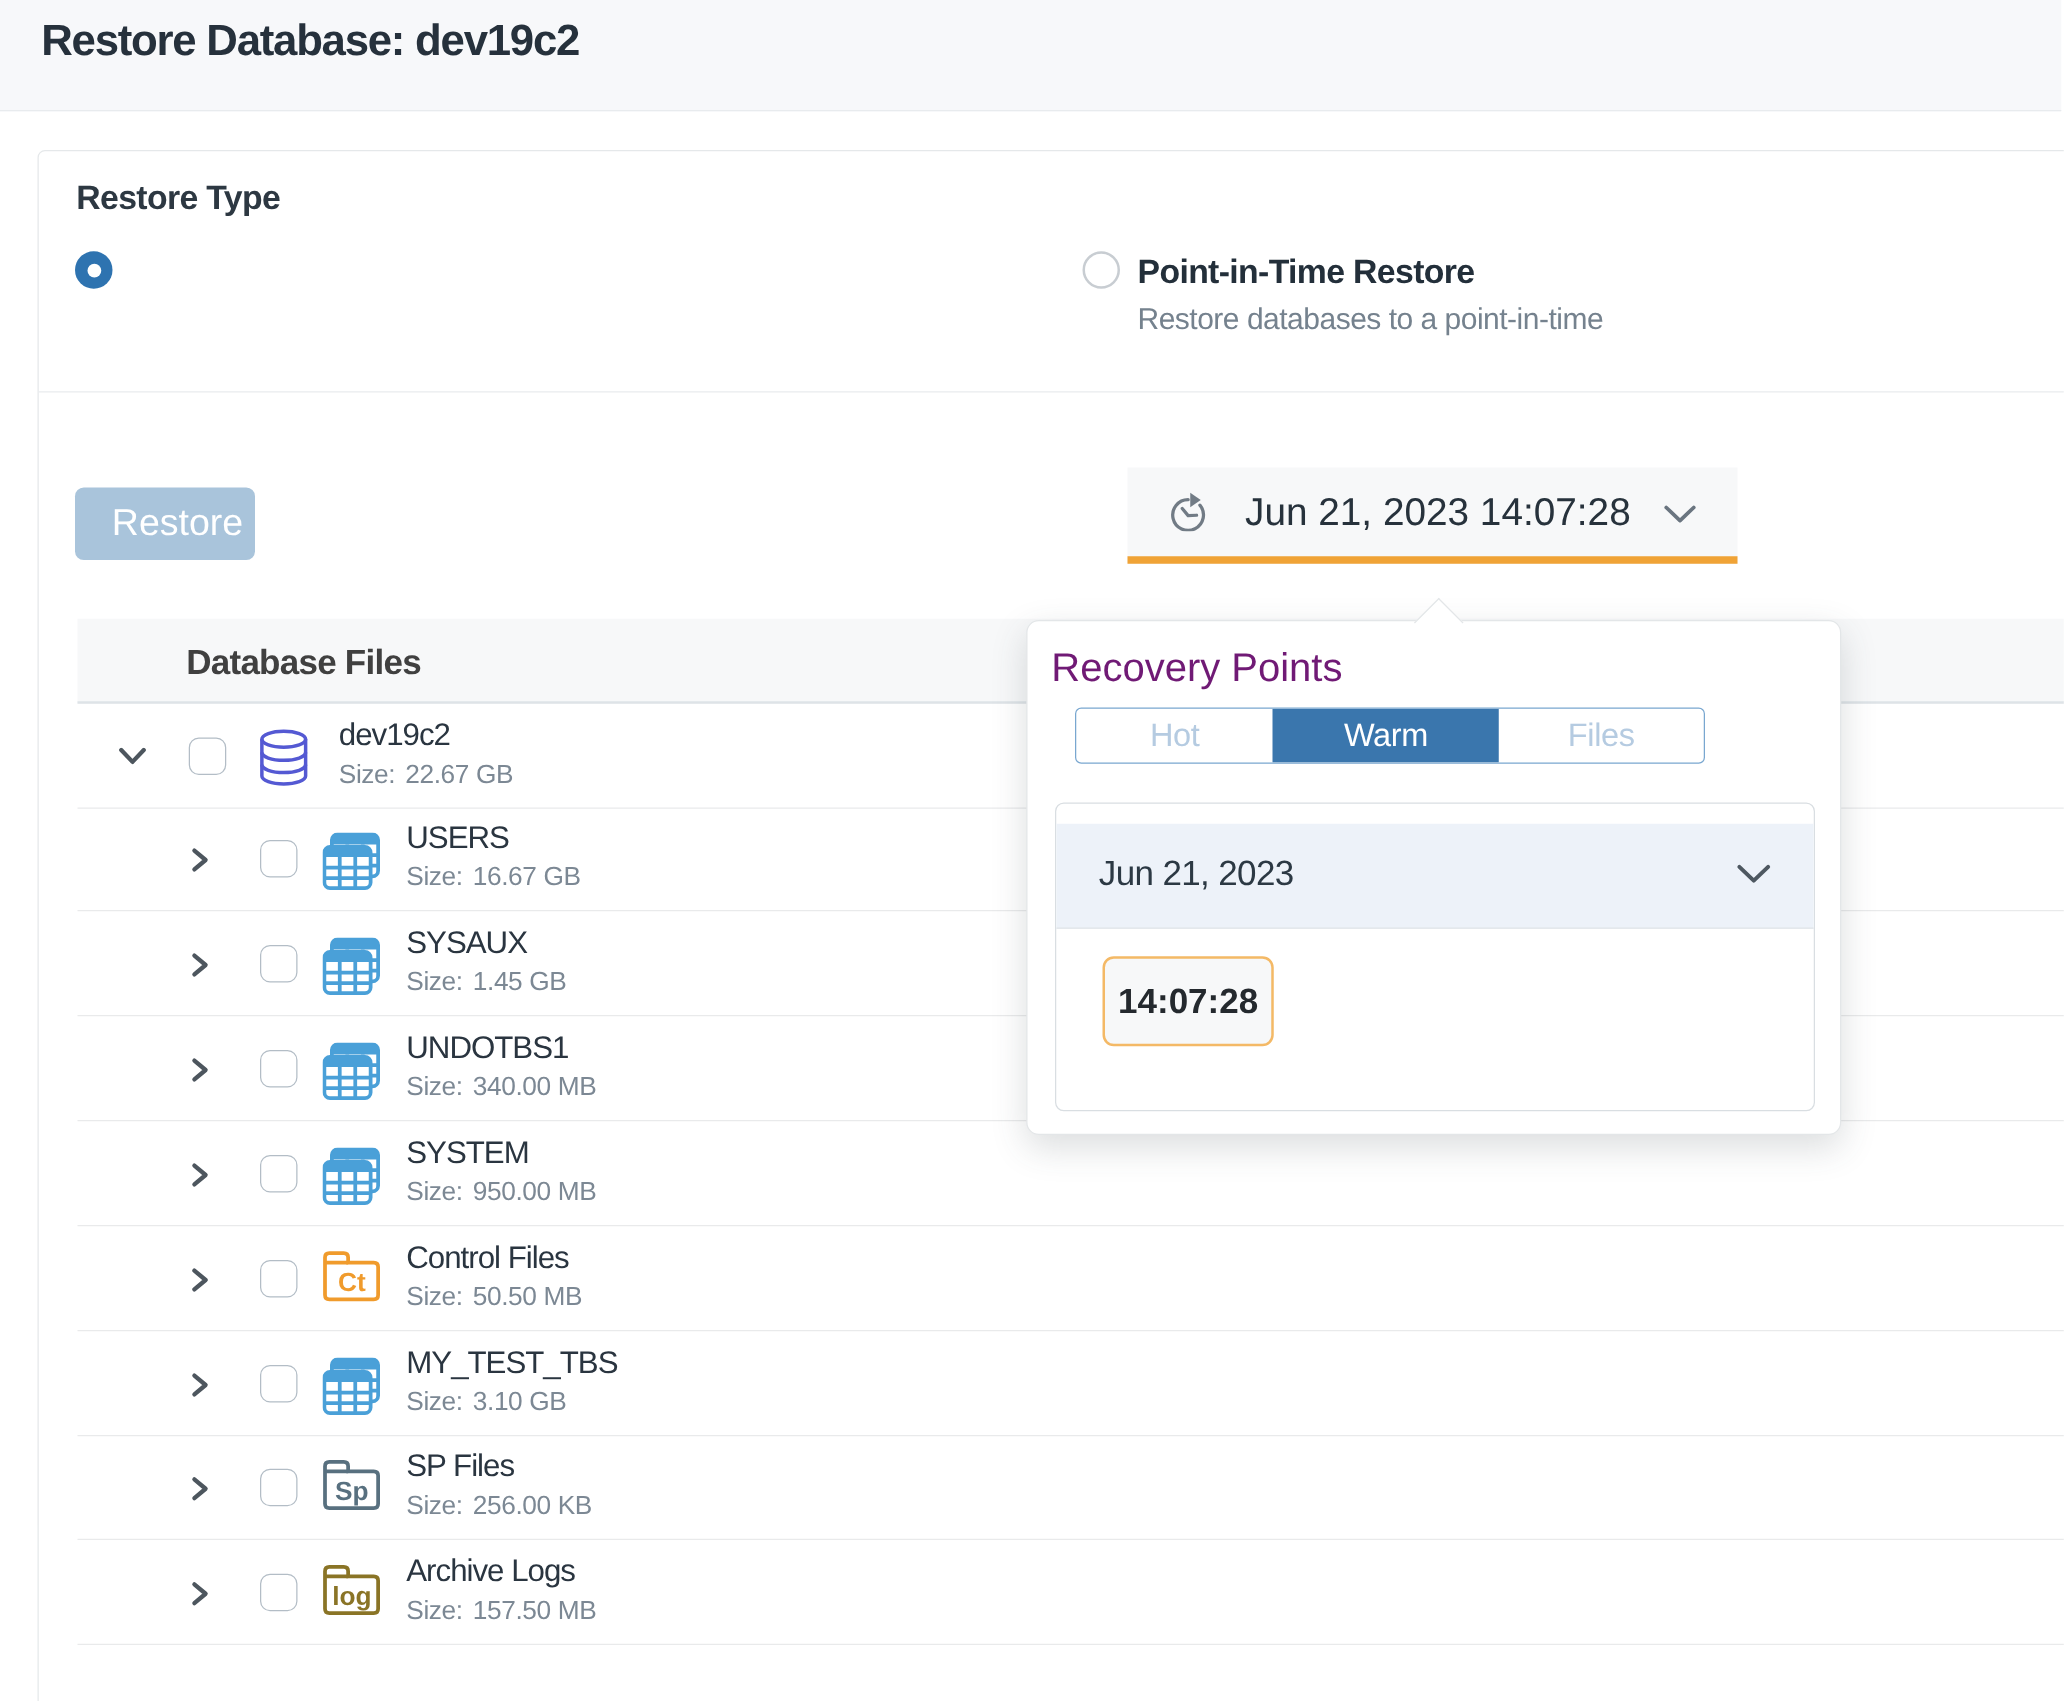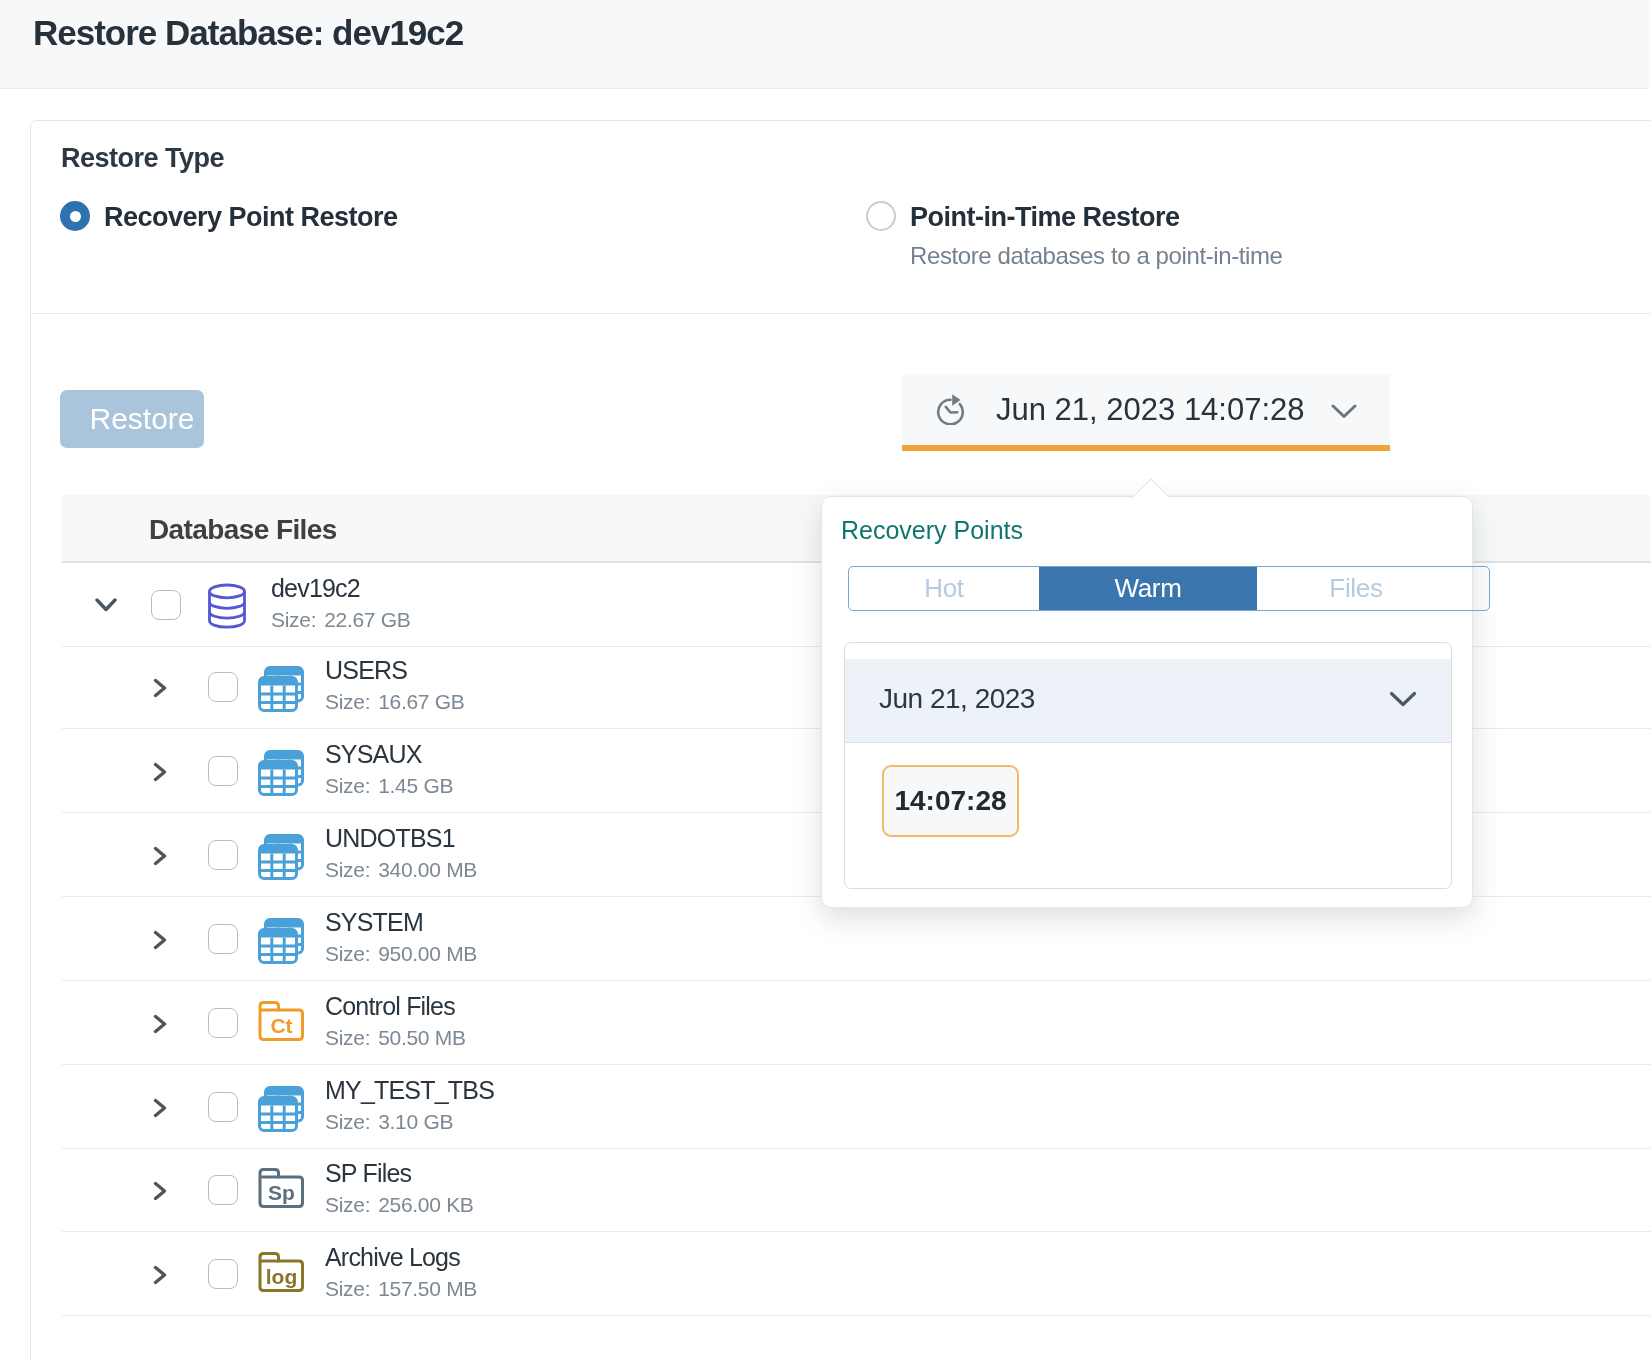--- a/index.html
+++ b/index.html
@@ -56,22 +56,22 @@
 .cbx { position:absolute; width:30px; height:30px; border:1.5px solid #b3bdc6;
   border-radius:8px; background:#fff; }
 
 
 .popover { position:absolute; left:821px; top:496px; width:652px; height:412px;
   background:#fff; border:1px solid #e3e6e8; border-radius:10px;
   box-shadow:0 10px 28px rgba(60,70,80,.18); }
 .caret { position:absolute; left:1137px; top:484px; width:28px; height:28px;
   background:#fff; border-left:1px solid #e3e6e8; border-top:1px solid #e3e6e8;
   transform:rotate(45deg); }
-.pop-title { position:absolute; left:19px; top:19px; font-size:25px; color:#0f766e; }
-.tabs { position:absolute; left:26px; top:69px; width:642px; height:45px;
+.pop-title { position:absolute; left:19px; top:19px; font-size:32px; color:#701a75; }
+.tabs { position:absolute; left:38px; top:69px; width:504px; height:45px;
   border:1px solid #79a7d0; border-radius:5px; display:flex; overflow:hidden; }
 .tab { height:100%; font-size:26px; text-align:center; line-height:43px; letter-spacing:-0.3px; }
 .tab.hot  { width:190px; color:#b5cbe1; }
 .tab.warm { width:218px; color:#fff; background:#3a76ad; }
 .tab.cold { width:198px; color:#b5cbe1; }
 .accord { position:absolute; left:22px; top:145px; width:608px; height:247px;
   border:1px solid #d9dee2; border-radius:7px; overflow:hidden; }
 .accord .hd { height:84px; background:#edf2f9; position:relative; border-bottom:1px solid #dfe3e8;margin-top:16px; }
 .accord .hd .dt { position:absolute; left:34px; top:24px; font-size:28px; color:#2c3944; letter-spacing:-0.5px; }
 .chip { position:absolute; left:60px; top:268px; width:137px; height:72px;
@@ -81,21 +81,20 @@
 </head>
 <body>
 <div class="topbar">
     <div class="title">Restore Database: dev19c2</div>
   </div>
 
 <div class="card">
   <div class="h-restore-type">Restore Type</div>
 
   <div class="radio-on" style="left:29px; top:80px;"></div>
-  <div class="radio-label" style="left:73px; top:81px;">Recovery Point Restore</div>
 
   <div class="radio-off" style="left:835px; top:80px;"></div>
   <div class="radio-label" style="left:879px; top:81px;">Point-in-Time Restore</div>
   <div class="radio-desc" style="left:879px; top:121px;">Restore databases to a point-in-time</div>
 
   <div class="divider"></div>
 
   <div class="btn-restore">Restore</div>
 
   <div class="datectl">

